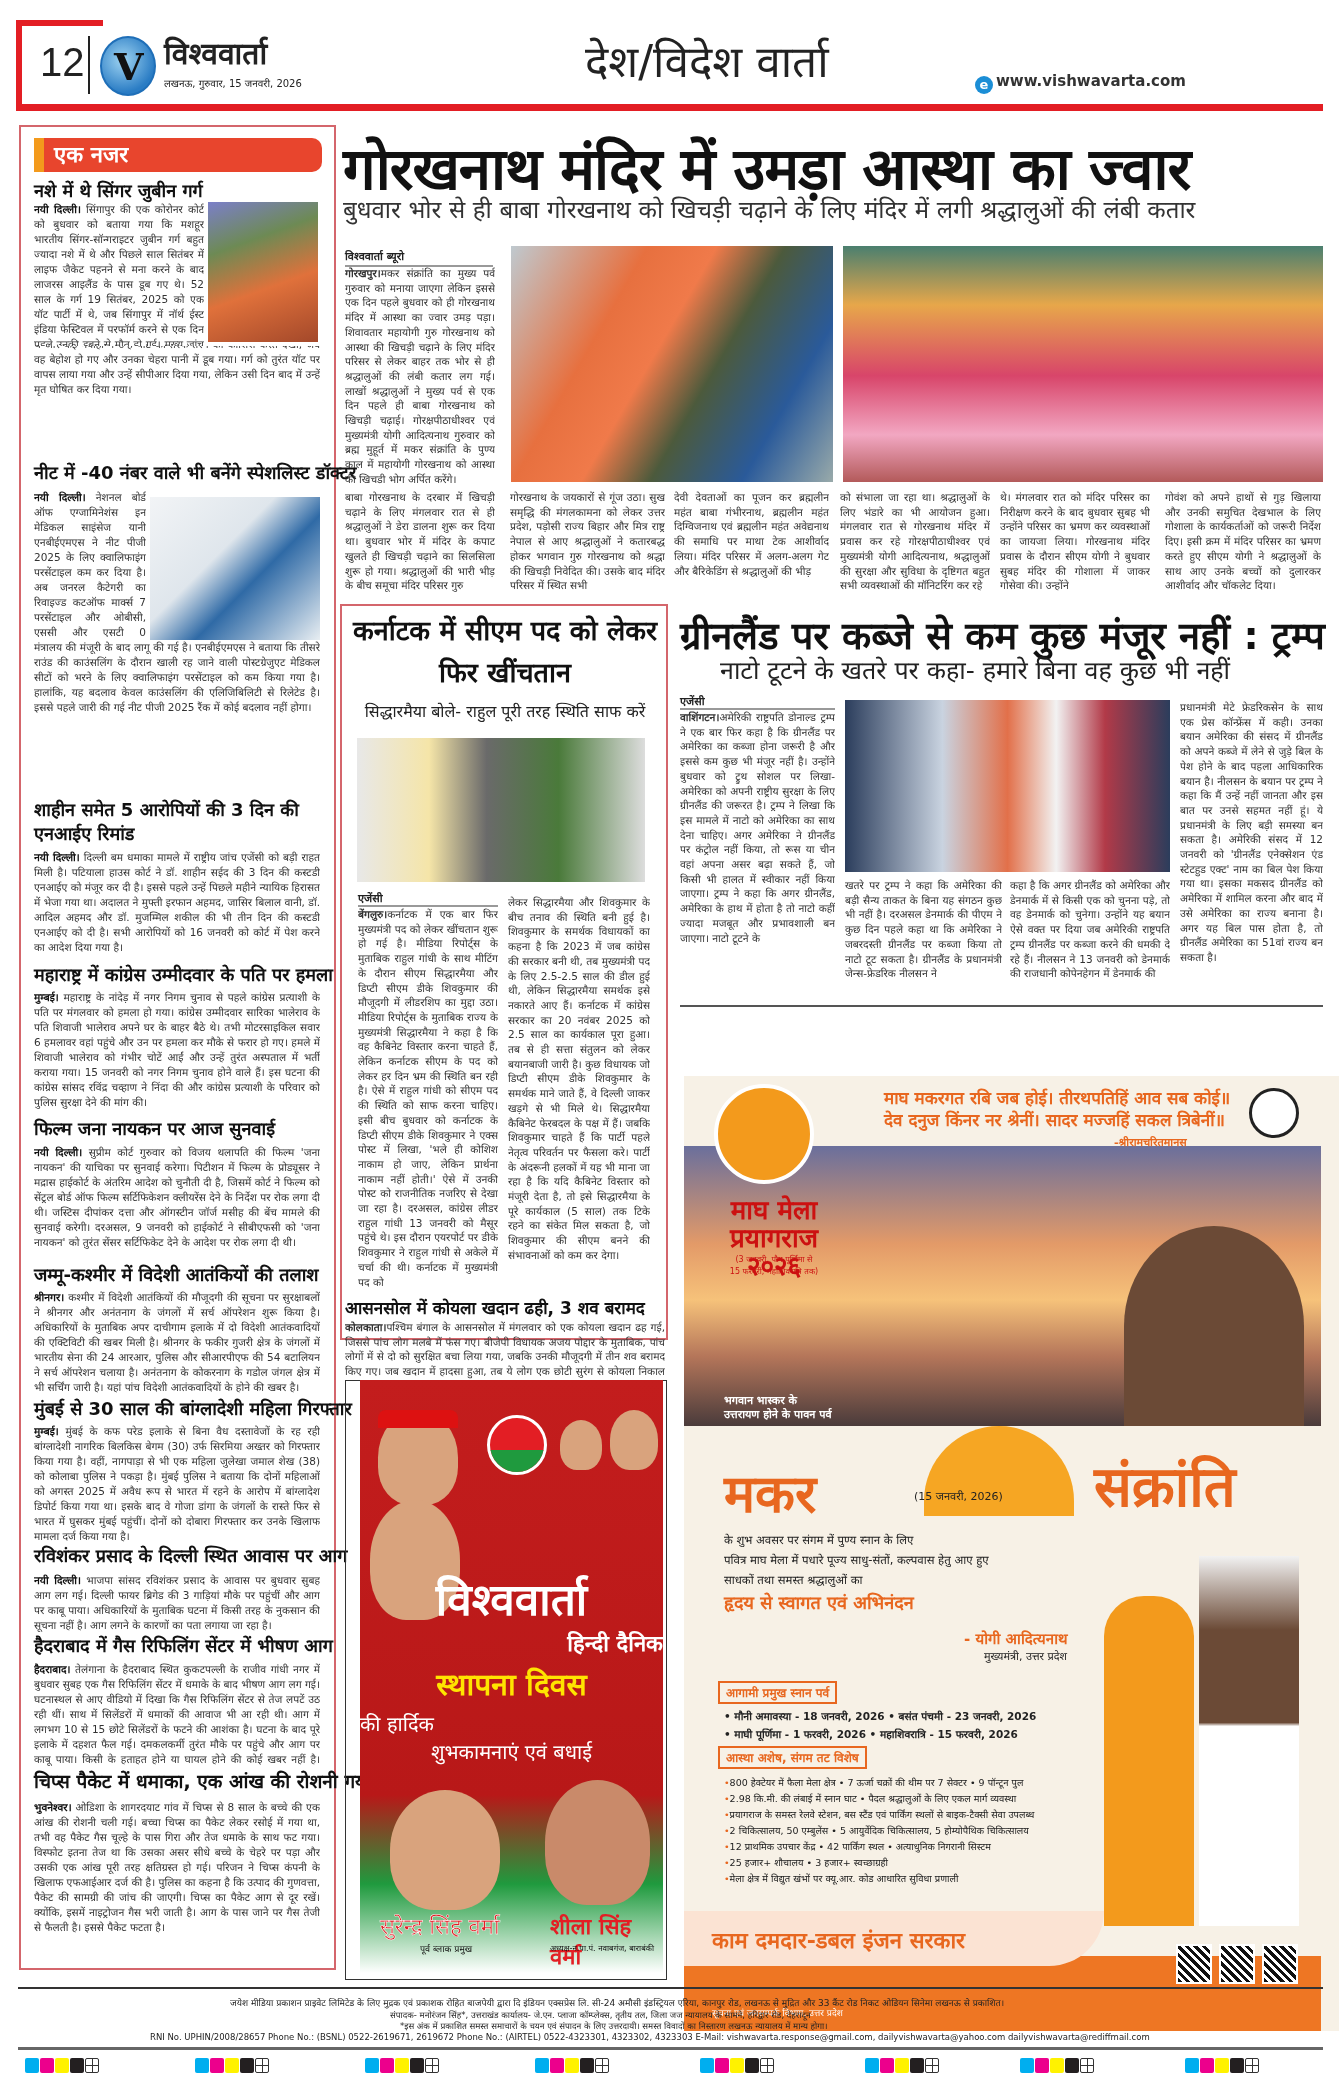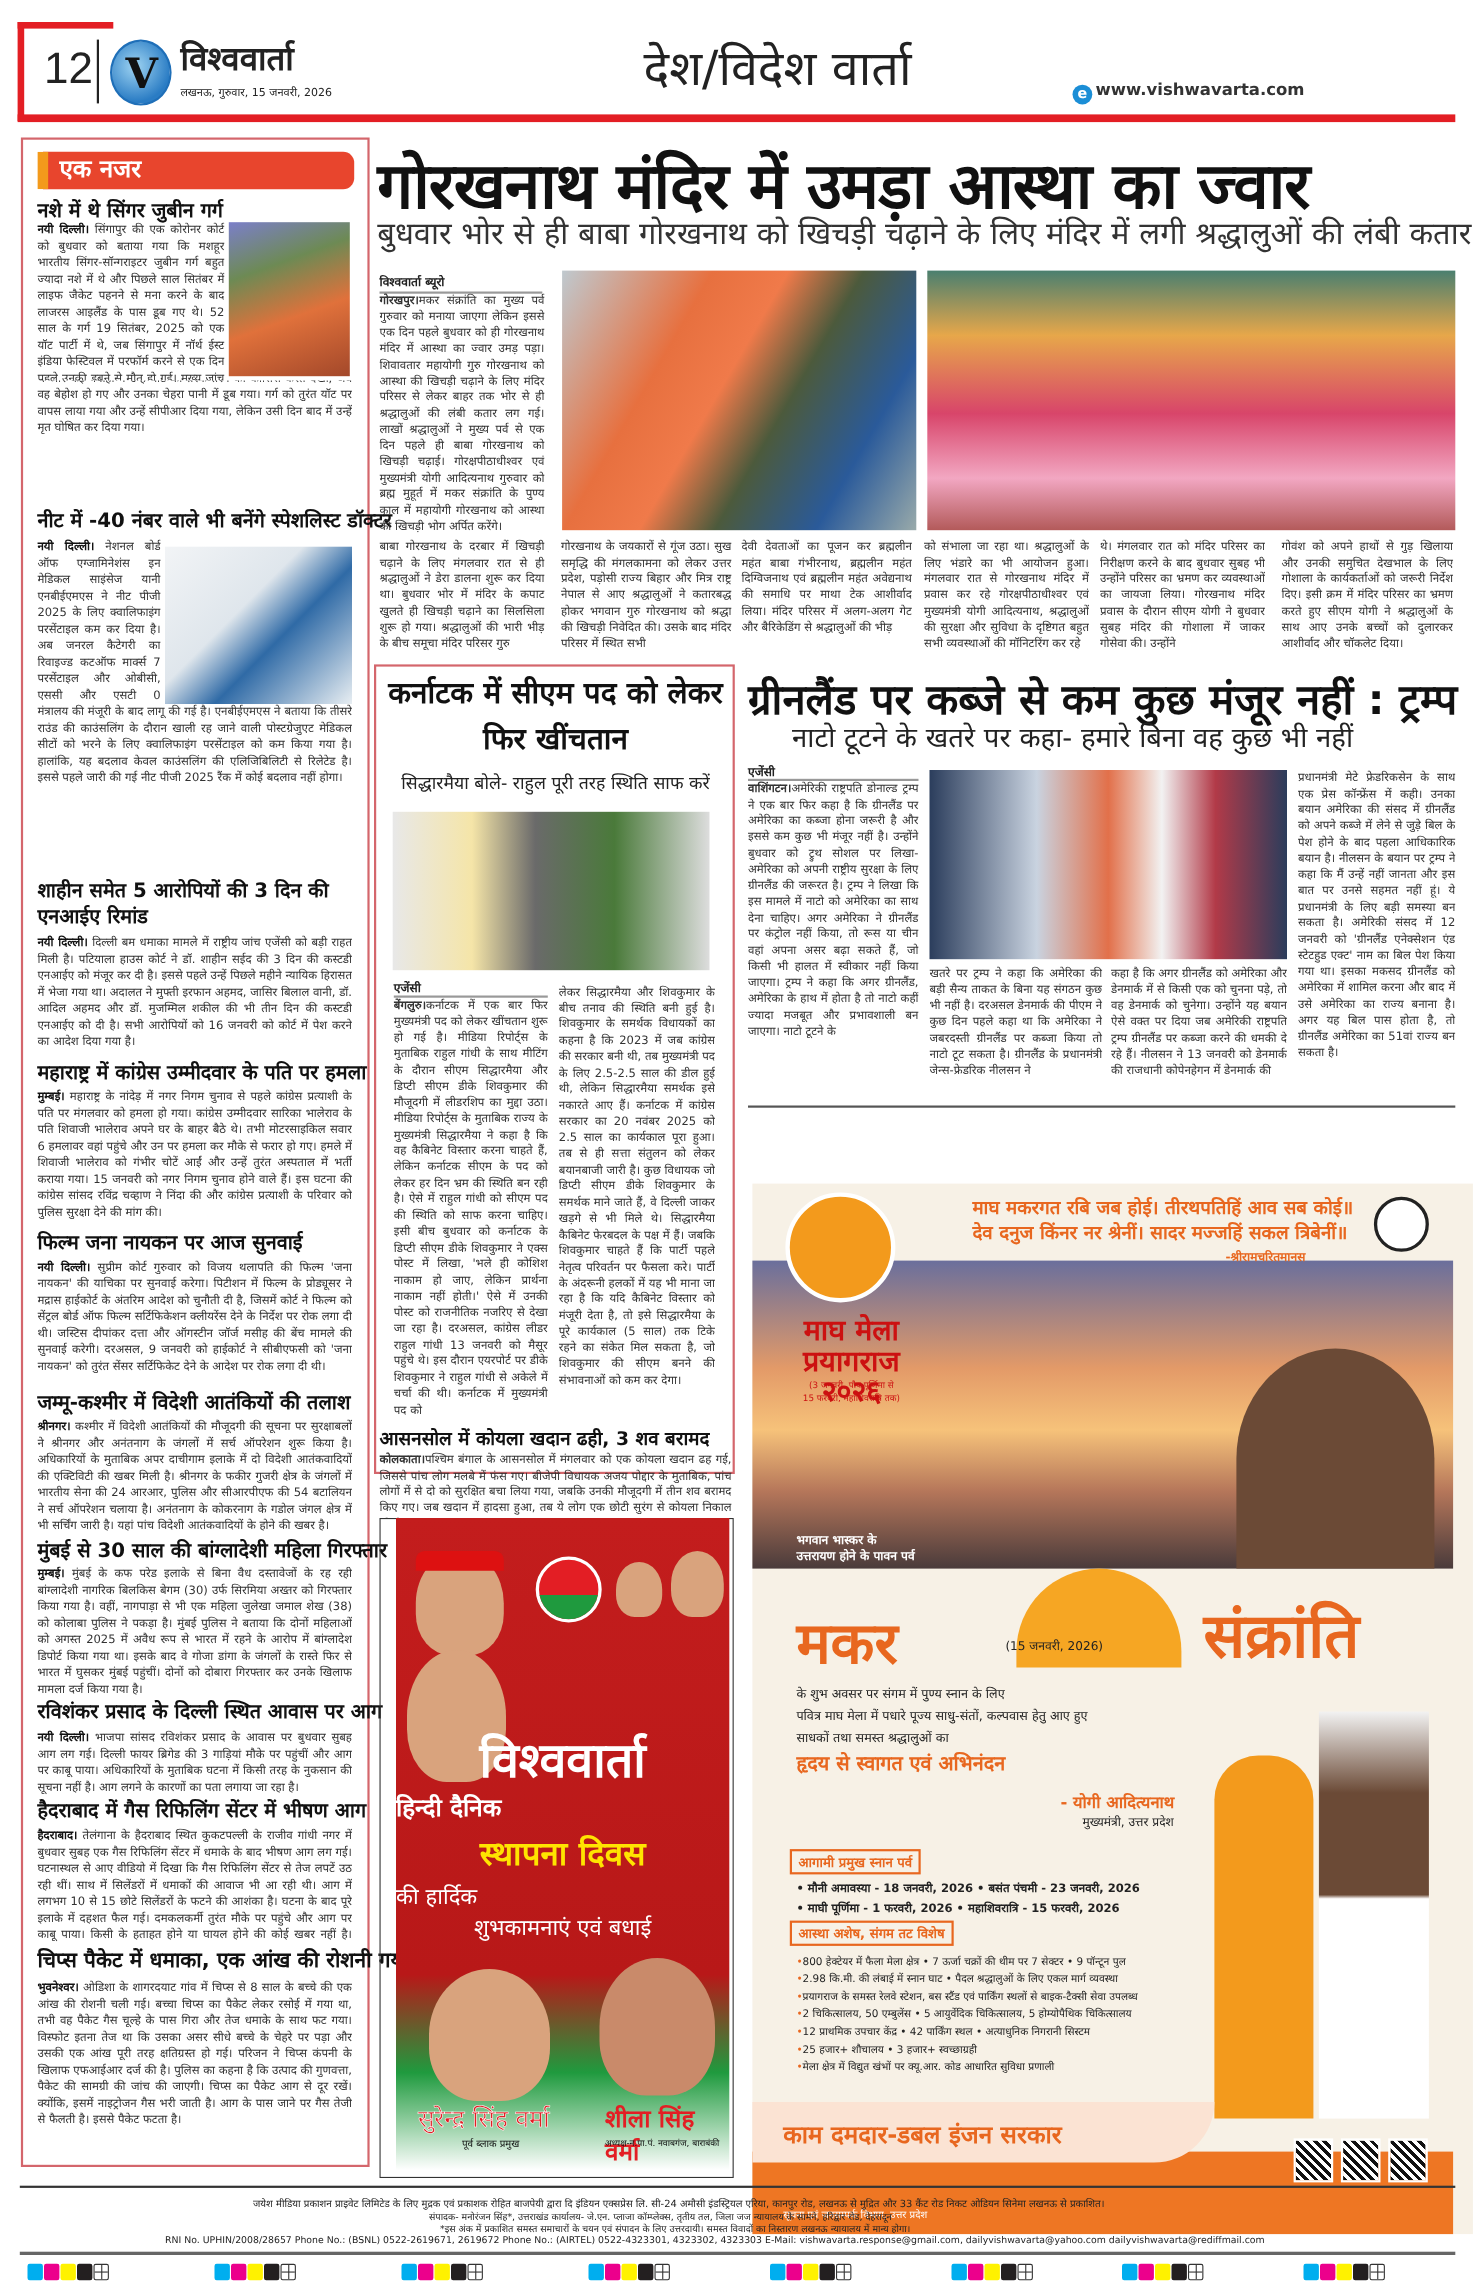--- a/index.html
+++ b/index.html
@@ -21,34 +21,34 @@
 #site{left:975px;top:72px;font-size:15px;font-weight:bold;color:#333}
 #site i{display:inline-block;width:18px;height:18px;border-radius:50%;background:#1b8ed6;color:#fff;font-style:normal;text-align:center;line-height:18px;font-size:13px;margin-right:3px;vertical-align:-3px}
 
 #left-box{left:19px;top:125px;width:317px;height:1845px;border:2px solid #d4666c}
 #ek-nazar{left:34px;top:138px;width:288px;height:34px;background:#e8452d;border-radius:0 10px 10px 0;border-left:10px solid #f39a1c;color:#fff;font-size:22px;font-weight:bold;padding-left:10px;line-height:34px}
 .lh{left:34px;font-size:18px}
 .lt{left:34px;width:286px}
 .photo{background:#888}
 
 #main-title{left:343px;top:127px;font-size:58px;letter-spacing:-1px}
-#main-sub{left:343px;top:192px;font-size:28px;color:#333}
+#main-sub{left:343px;top:192px;font-size:24px;color:#333}
 #bureau{left:345px;top:248px;font-size:11px;font-weight:bold;border-bottom:2px solid #999;width:148px;padding-bottom:2px}
 .col{font-size:10.5px;line-height:14.7px;text-align:justify;color:#333}
 #karn-box{left:340px;top:604px;width:328px;height:736px;border:2px solid #d4666c}
 #karn-title{left:350px;top:610px;width:310px;font-size:27px;text-align:center;line-height:42px}
 #karn-sub{left:350px;top:700px;width:310px;font-size:16px;text-align:center}
 #green-title{left:680px;top:608px;font-size:38px}
 #green-sub{left:720px;top:652px;font-size:25px}
 #agency{left:680px;top:693px;font-size:11px;font-weight:bold;width:155px;border-bottom:2px solid #999}
 #asan-title{left:345px;top:1296px;font-size:17px}
 
 #sp-ad{left:360px;top:1380px;width:303px;height:593px;background:linear-gradient(#c31d1d 0%,#b81818 70%,#1f9a3e 85%,#fff 100%)}
 #sp-brand{left:0;top:188px;width:303px;text-align:center;font-size:44px;font-weight:bold;color:#fff}
-#sp-daily{left:0;top:247px;width:303px;text-align:left;font-size:22px;font-weight:bold;color:#fff}
+#sp-daily{left:0;top:247px;width:303px;text-align:right;font-size:22px;font-weight:bold;color:#fff}
 #sp-estb{left:0;top:283px;width:303px;text-align:center;font-size:30px;font-weight:bold;color:#ffe400}
 #sp-wish1{left:0;top:330px;width:303px;text-align:left;font-size:20px;color:#fff}
 #sp-wish2{left:0;top:358px;width:303px;text-align:center;font-size:20px;color:#fff}
 #sp-name1{left:20px;top:530px;font-size:22px;font-weight:normal;color:#e31e24;-webkit-text-stroke:.5px #fff}
 #sp-role1{left:60px;top:562px;font-size:9px;color:#111}
 #sp-name2{left:190px;top:530px;font-size:22px;font-weight:bold;color:#e31e24}
 #sp-role2{left:190px;top:562px;font-size:8px;color:#111}
 #sp-logo{left:127px;top:35px;width:60px;height:60px;border-radius:50%;background:#e31e24;border:3px solid #fff;overflow:hidden}
 #sp-logo i{position:absolute;left:0;bottom:0;width:100%;height:22px;background:#1f9a3e}
 .face{border-radius:50% 50% 40% 40%;background:#d9a37d}

